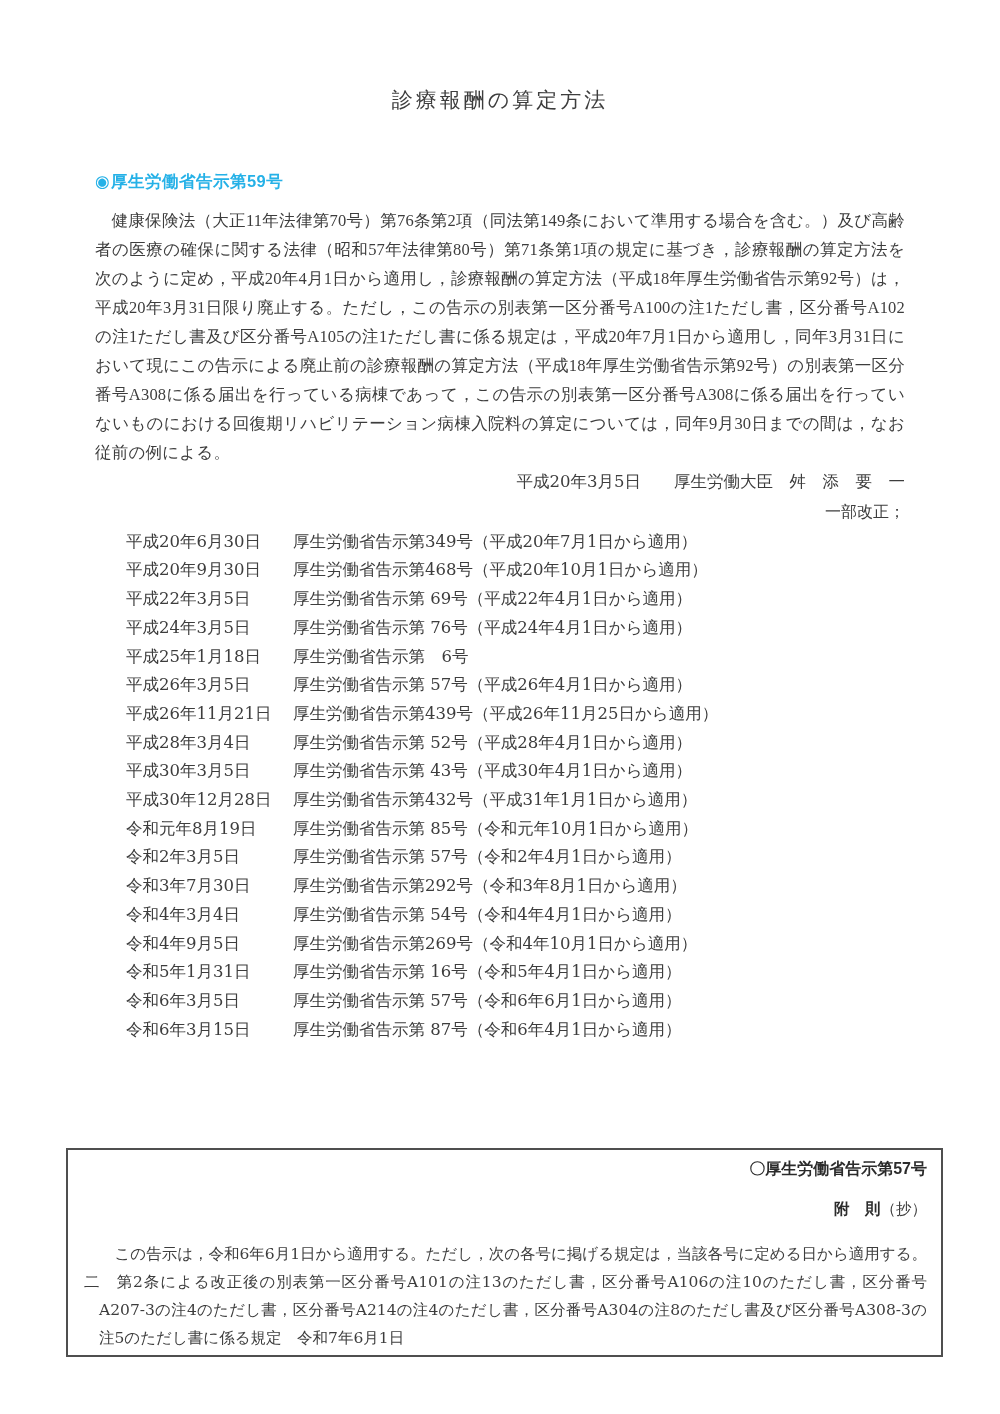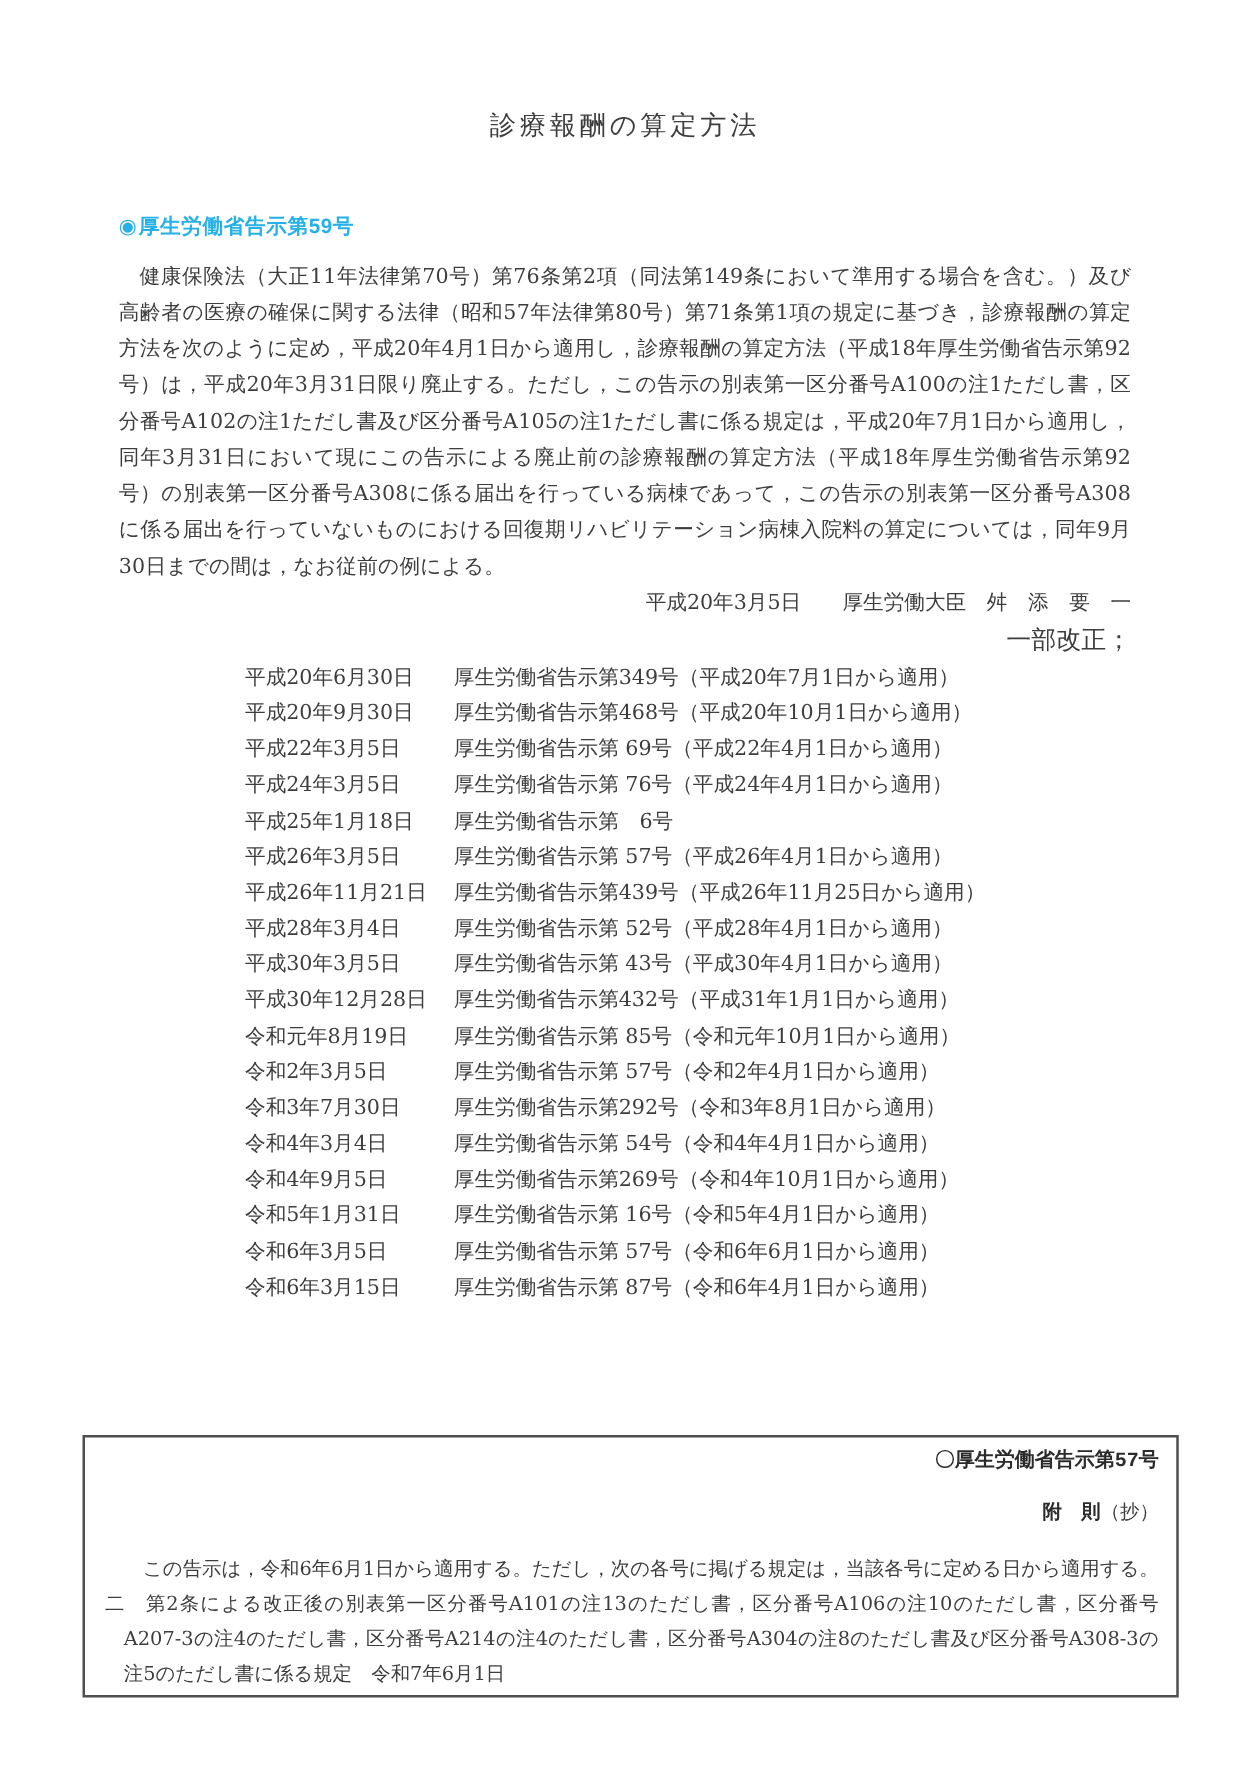--- a/index.html
+++ b/index.html
@@ -39,55 +39,56 @@
     letter-spacing: 0.5px;
   }
   .notice-head .bullet { margin-right: 1px; }
   .body-para {
     margin: 4px 0 0 0;
     font-size: 16.5px;
     line-height: 29px;
     text-align: justify;
     text-indent: 1em;
     letter-spacing: 0.2px;
+    font-family: Liberation Serif, serif;
   }
   .signature {
     margin: 0 0 0 223px;
     font-size: 16.5px;
     line-height: 29px;
     white-space: pre;
   }
   .amend-label {
     margin: 1px 0 0 0;
-    font-size: 20px;
+    font-size: 16px;
     line-height: 29px;
   }
   .amend-list { margin-top: 2px; }
   .amend-row {
     display: flex;
     font-size: 16.5px;
     line-height: 28.7px;
     white-space: pre;
   }
   .a-date {
-    margin-left: 101px;
+    margin-left: 31px;
     width: 167px;
     flex: none;
   }
   .notice-box {
     box-sizing: border-box;
     margin: 104px -38px 0 -29px;
     border: 2px solid #4f4f4f;
     padding: 5px 14px 3px 0;
     font-size: 15.5px;
     line-height: 28px;
   }
   .notice-box .box-head {
     margin: 0 0 0 7px;
-    font-family: Liberation Mono, monospace;
+    font-family: Liberation Sans, sans-serif;
     font-weight: bold;
     font-size: 16px;
     color: #2b2b2b;
   }
   .notice-box .fusoku {
     margin: 12px 0 0 22px;
   }
   .fusoku .fusoku-title {
     font-family: "Liberation Sans", "DejaVu Sans", sans-serif;
     font-weight: bold;

